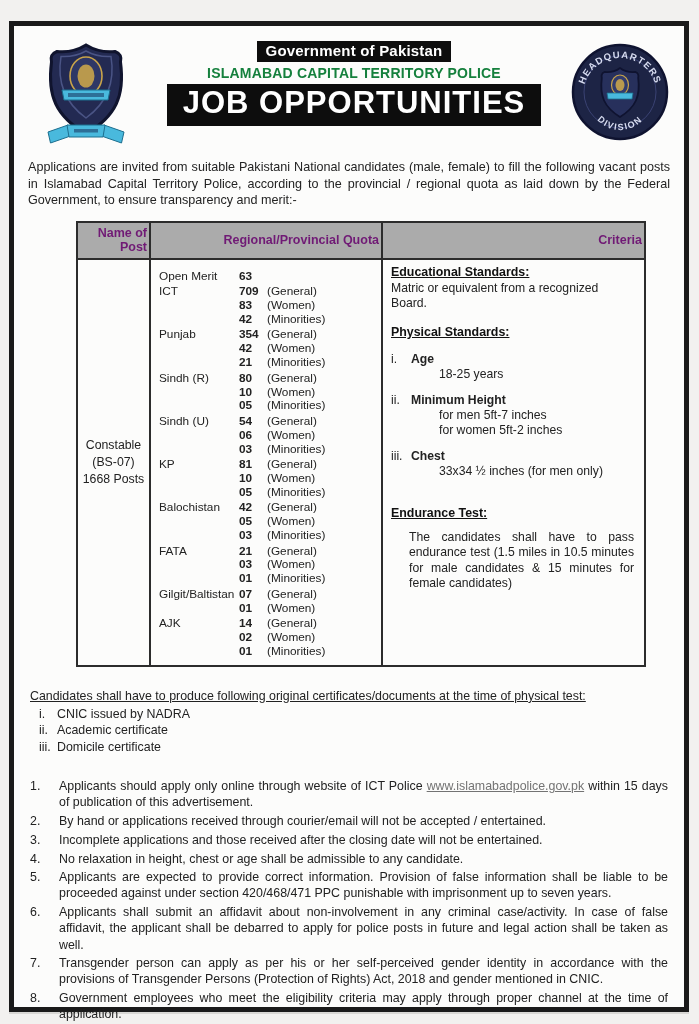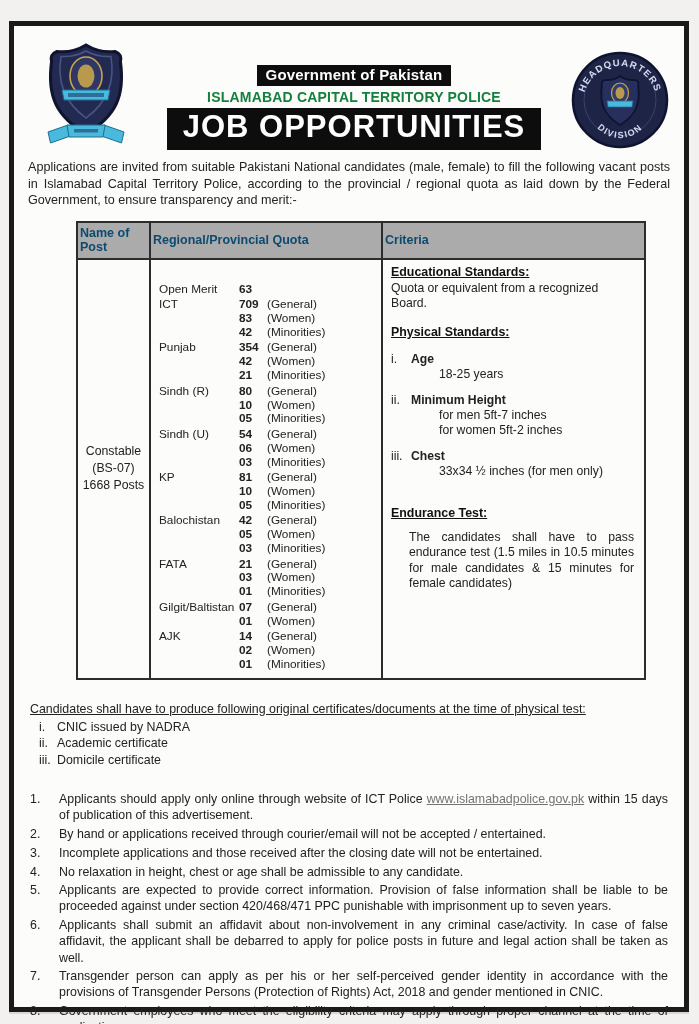--- a/index.html
+++ b/index.html
@@ -11,21 +11,21 @@
     position:relative;
     overflow:hidden;
   }
   .frame {
     position:absolute; left:9px; top:21px; width:680px; height:991px;
     border:5px solid #1a1a1a;
     background:#fcfcfb;
     box-shadow:0 2px 0 0 #d8d7d4;
   }
   
-  .header { display:flex; align-items:flex-end; padding:12px 14px 0 20px; }
+  .header { display:flex; align-items:flex-start; padding:12px 14px 0 20px; }
   .badge-left { flex:0 0 auto; }
   .badge-right { flex:0 0 auto; margin-top:4px; }
   .header-center { flex:1; text-align:center; padding-top:3px; }
   .gov-box {
     display:inline-block; background:#0d0d0d; color:#fff;
     font-weight:bold; font-size:15px; padding:1px 9px 3px; letter-spacing:.2px;
   }
   .dept-title { font-size:14px; font-weight:bold; color:#15803d; margin-top:3px; letter-spacing:.2px; }
   .job-box {
     display:inline-block; background:#0d0d0d; color:#fff;
@@ -33,28 +33,28 @@
   }
   
   .intro {
     margin:9px 14px 0 14px; font-size:12.6px; line-height:16.6px;
     text-align:justify; color:#232323;
   }
   
   table.main { border-collapse:collapse; margin:12px 0 0 62px; width:554px; table-layout:fixed; }
   table.main th, table.main td { border:2px solid #2c2c2c; }
   table.main th {
-    background:#ababab; font-size:12.5px; font-weight:bold; color:#0c4a6e;
-    padding:3px 2px 4px; text-align:left;
+    background:#ababab; font-size:12.5px; font-weight:bold; color:#701a75;
+    padding:3px 2px 4px; text-align:right;
   }
   .col-post { width:73px; } .col-quota { width:232px; } .col-criteria { width:263px; }
   td.post-cell { text-align:center; vertical-align:middle; font-size:12.3px; line-height:17px; color:#222; }
   td.quota-cell { vertical-align:top; padding:6px 2px 6px 8px; font-size:11.8px; color:#222; }
   .quota-group { display:grid; grid-template-columns:80px 1fr; margin-top:1.5px; }
-  .quota-group:first-child { margin-top:17px; }
+  .quota-group:first-child { margin-top:4px; }
   .q-region { line-height:13.9px; }
   .q-line { line-height:13.9px; white-space:nowrap; }
   .q-num { display:inline-block; width:28px; font-weight:bold; }
   td.criteria-cell { vertical-align:top; padding:5px 10px 5px 8px; font-size:12.2px; color:#222; }
   .crit-h { font-weight:bold; text-decoration:underline; font-size:12.4px; line-height:15px; color:#111; }
   .crit-text { line-height:15px; margin-top:1px; }
   .mt14 { margin-top:14px; } .mt12 { margin-top:27px; }
   .phys-list { margin-top:12px; }
   .phys-item { display:grid; grid-template-columns:20px 1fr; margin-top:2px; }
   .phys-item.gap { margin-top:11px; }
@@ -216,21 +216,21 @@
               <div class="q-region">AJK</div>
               <div class="q-allocs">
                 <div class="q-line"><b class="q-num">14</b><span class="q-cat">(General)</span></div>
                 <div class="q-line"><b class="q-num">02</b><span class="q-cat">(Women)</span></div>
                 <div class="q-line"><b class="q-num">01</b><span class="q-cat">(Minorities)</span></div>
               </div>
             </div>
           </td>
         <td class="criteria-cell">
           <div class="crit-h">Educational Standards:</div>
-          <div class="crit-text">Quota or equivalent from a recognized Board.</div>
+          <div class="crit-text">Matric or equivalent from a recognized Board.</div>
           <div class="crit-h mt14">Physical Standards:</div>
           <div class="phys-list">
               <div class="phys-item">
                 <div class="phys-num">i.</div>
                 <div>
                   <div class="phys-title">Age</div>
                   <div class="phys-detail">18-25 years</div>
                 </div>
               </div>
               <div class="phys-item gap">

